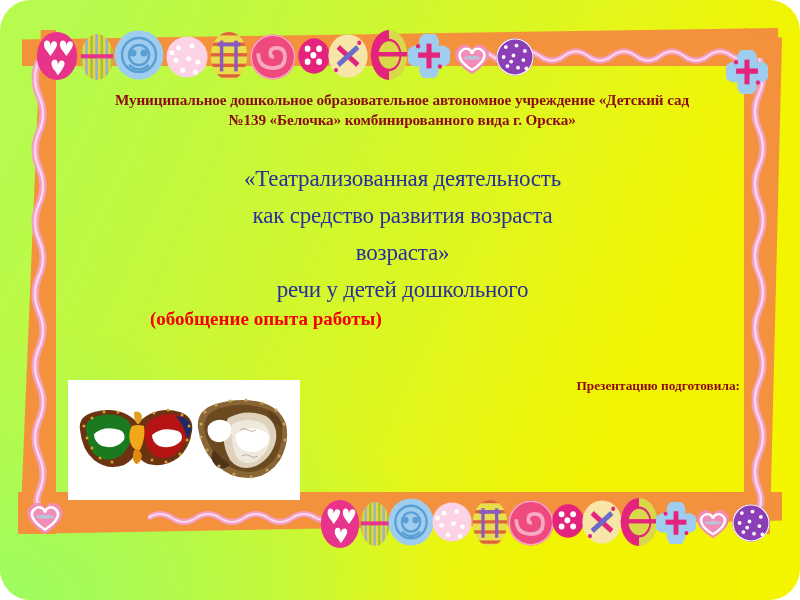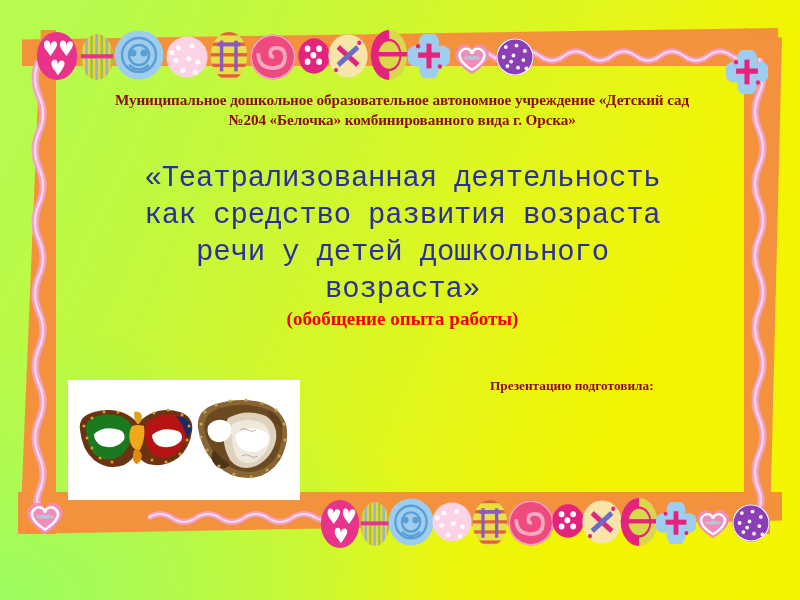--- a/index.html
+++ b/index.html
@@ -21,20 +21,21 @@
     overflow: hidden;
     background:
       linear-gradient(115deg,
         #b6fb4e 0%,
         #b6fb4e 8%,
         #c4f83c 26%,
         #d6f728 45%,
         #e8f614 62%,
         #f2f400 76%,
         #f5f500 100%);
+    border-radius: 31px;
   }
   
   #slide::before {
     content: "";
     position: absolute;
     left: 0; bottom: 0;
     width: 55%;
     height: 45%;
     background: radial-gradient(ellipse at 0% 100%, rgba(155,252,99,0.95) 0%, rgba(155,252,99,0.0) 72%);
     pointer-events: none;
@@ -96,46 +97,45 @@
     color: #8c0b16;
     letter-spacing: -0.1px;
   }
 
   #main-title {
     position: absolute;
     left: 95px;
     top: 160px;
     width: 615px;
     text-align: center;
-    font-family: Liberation Mono, monospace;
-    font-size: 29px;
+    font-family: Liberation Serif, serif;
+    font-size: 23px;
     line-height: 37px;
     color: #2a2f9e;
     letter-spacing: -0.2px;
   }
 
   #subtitle {
     position: absolute;
     left: 150px;
     top: 307px;
     width: 505px;
-    text-align: center;
     font-family: "Liberation Serif", serif;
     font-weight: bold;
     font-size: 19px;
     line-height: 23px;
     color: #f50000;
   }
 
   #author-block {
     position: absolute;
     left: 490px;
     top: 376px;
     width: 250px;
-    text-align: left;
+    text-align: right;
     font-family: "Liberation Serif", serif;
     font-weight: bold;
     font-size: 13.3px;
     line-height: 19px;
     color: #8c0b16;
   }
   #author-block div { white-space: nowrap; }
 
   
   #mask-photo {
@@ -189,28 +189,28 @@
              Q132 18 144 10 Q156 2 168 10 Q177 15 186 10" fill="none" stroke="#f59ec6" stroke-width="6"></path>
     <path d="M0 10 Q12 2 24 10 Q36 18 48 10 Q60 2 72 10 Q84 18 96 10 Q108 2 120 10
              Q132 18 144 10 Q156 2 168 10 Q177 15 186 10" fill="none" stroke="#fcd9e8" stroke-width="2"></path>
   </svg>
 
   <div id="orn-top"></div>
   <div id="orn-bottom"></div>
 
   <div id="org-name">
     <div>Муниципальное дошкольное образовательное автономное учреждение «Детский сад</div>
-    <div>№204 «Белочка» комбинированного вида г. Орска»</div>
+    <div>№139 «Белочка» комбинированного вида г. Орска»</div>
   </div>
 
   <div id="main-title">
     <div>«Театрализованная деятельность</div>
     <div>как средство развития возраста</div>
+    <div>возраста»</div>
     <div>речи  у детей дошкольного</div>
-    <div>возраста»</div>
   </div>
 
   <div id="subtitle">(обобщение опыта работы)</div>
 
   <div id="author-block">
     <div>Презентацию подготовила:</div>
   </div>
 
   <div id="mask-photo">
     <svg viewBox="0 0 232 120" width="232" height="120">

